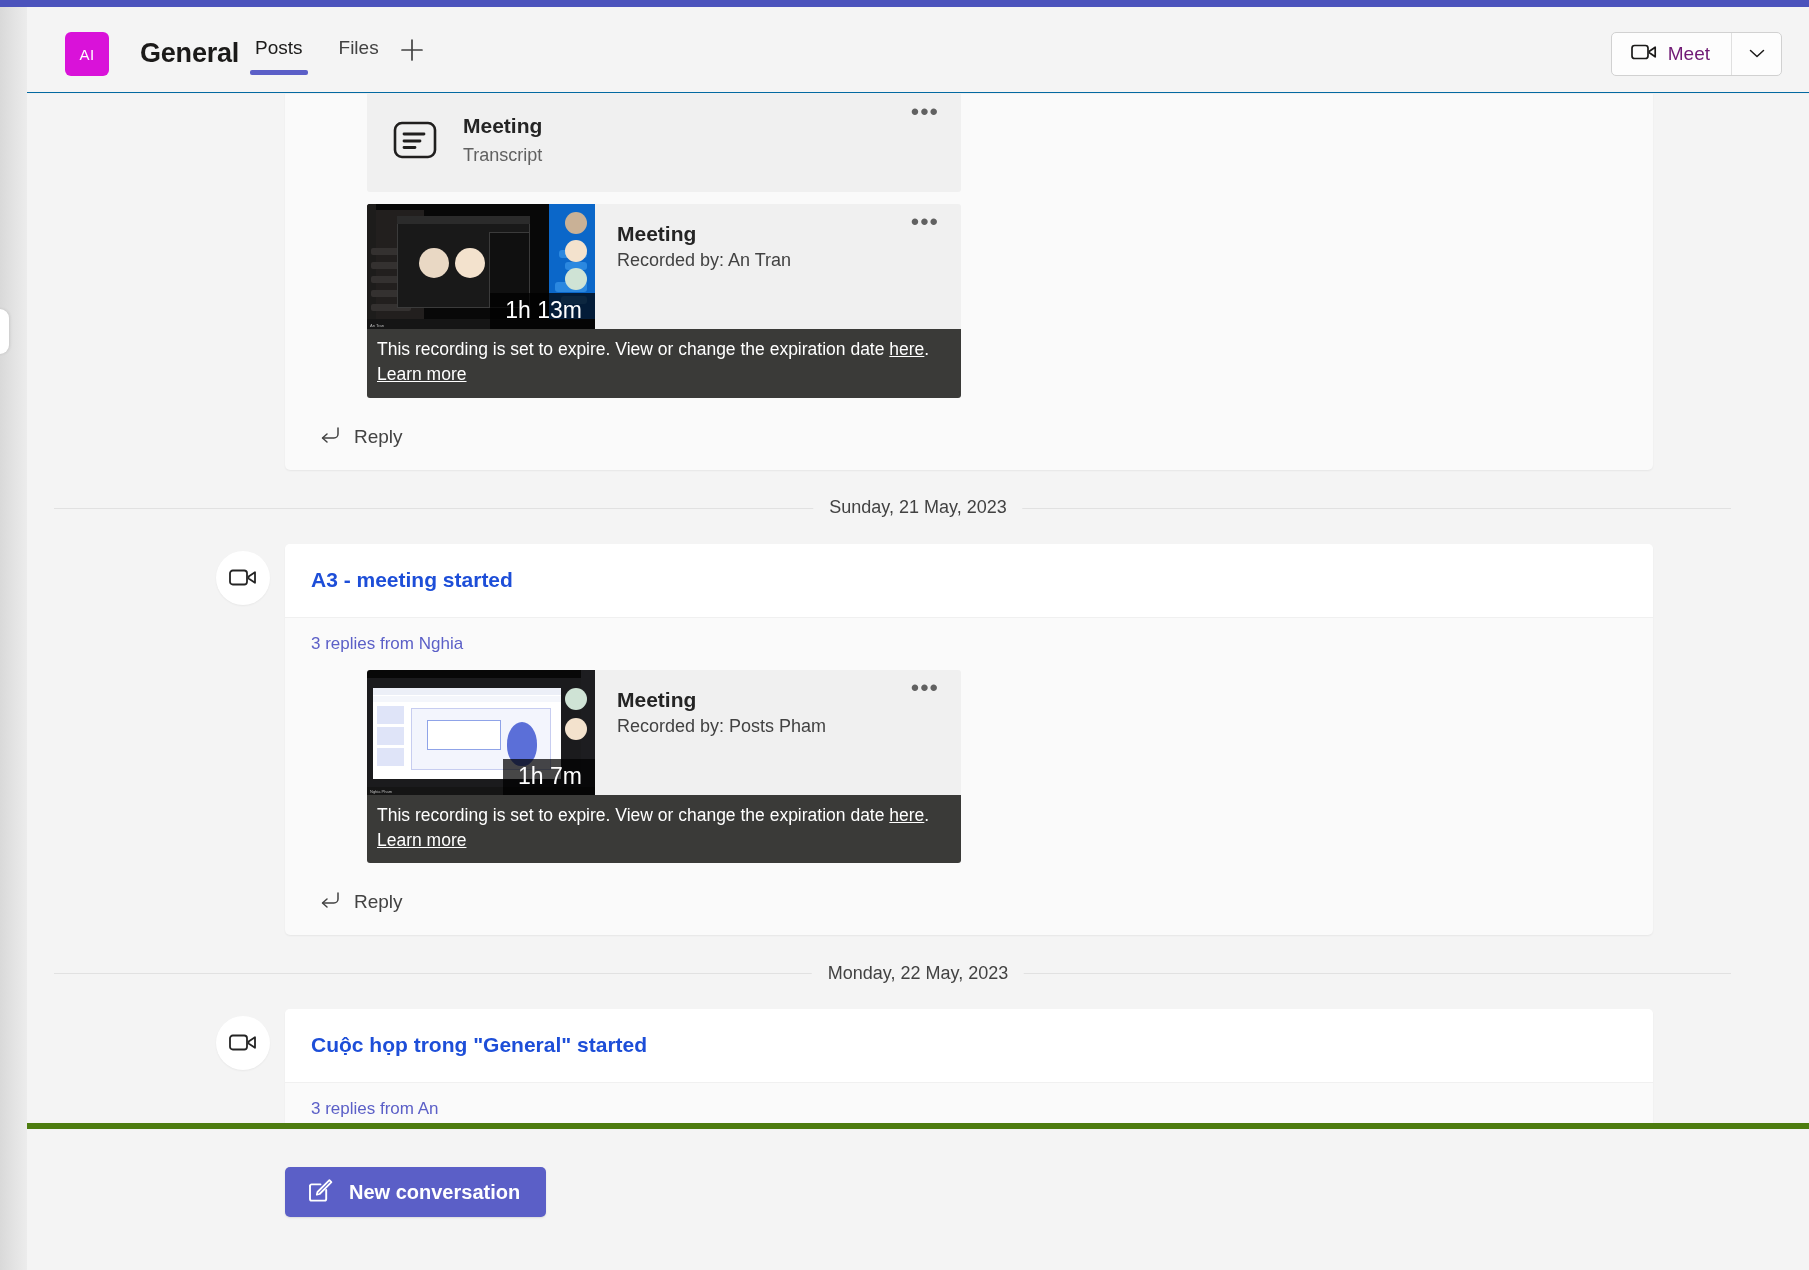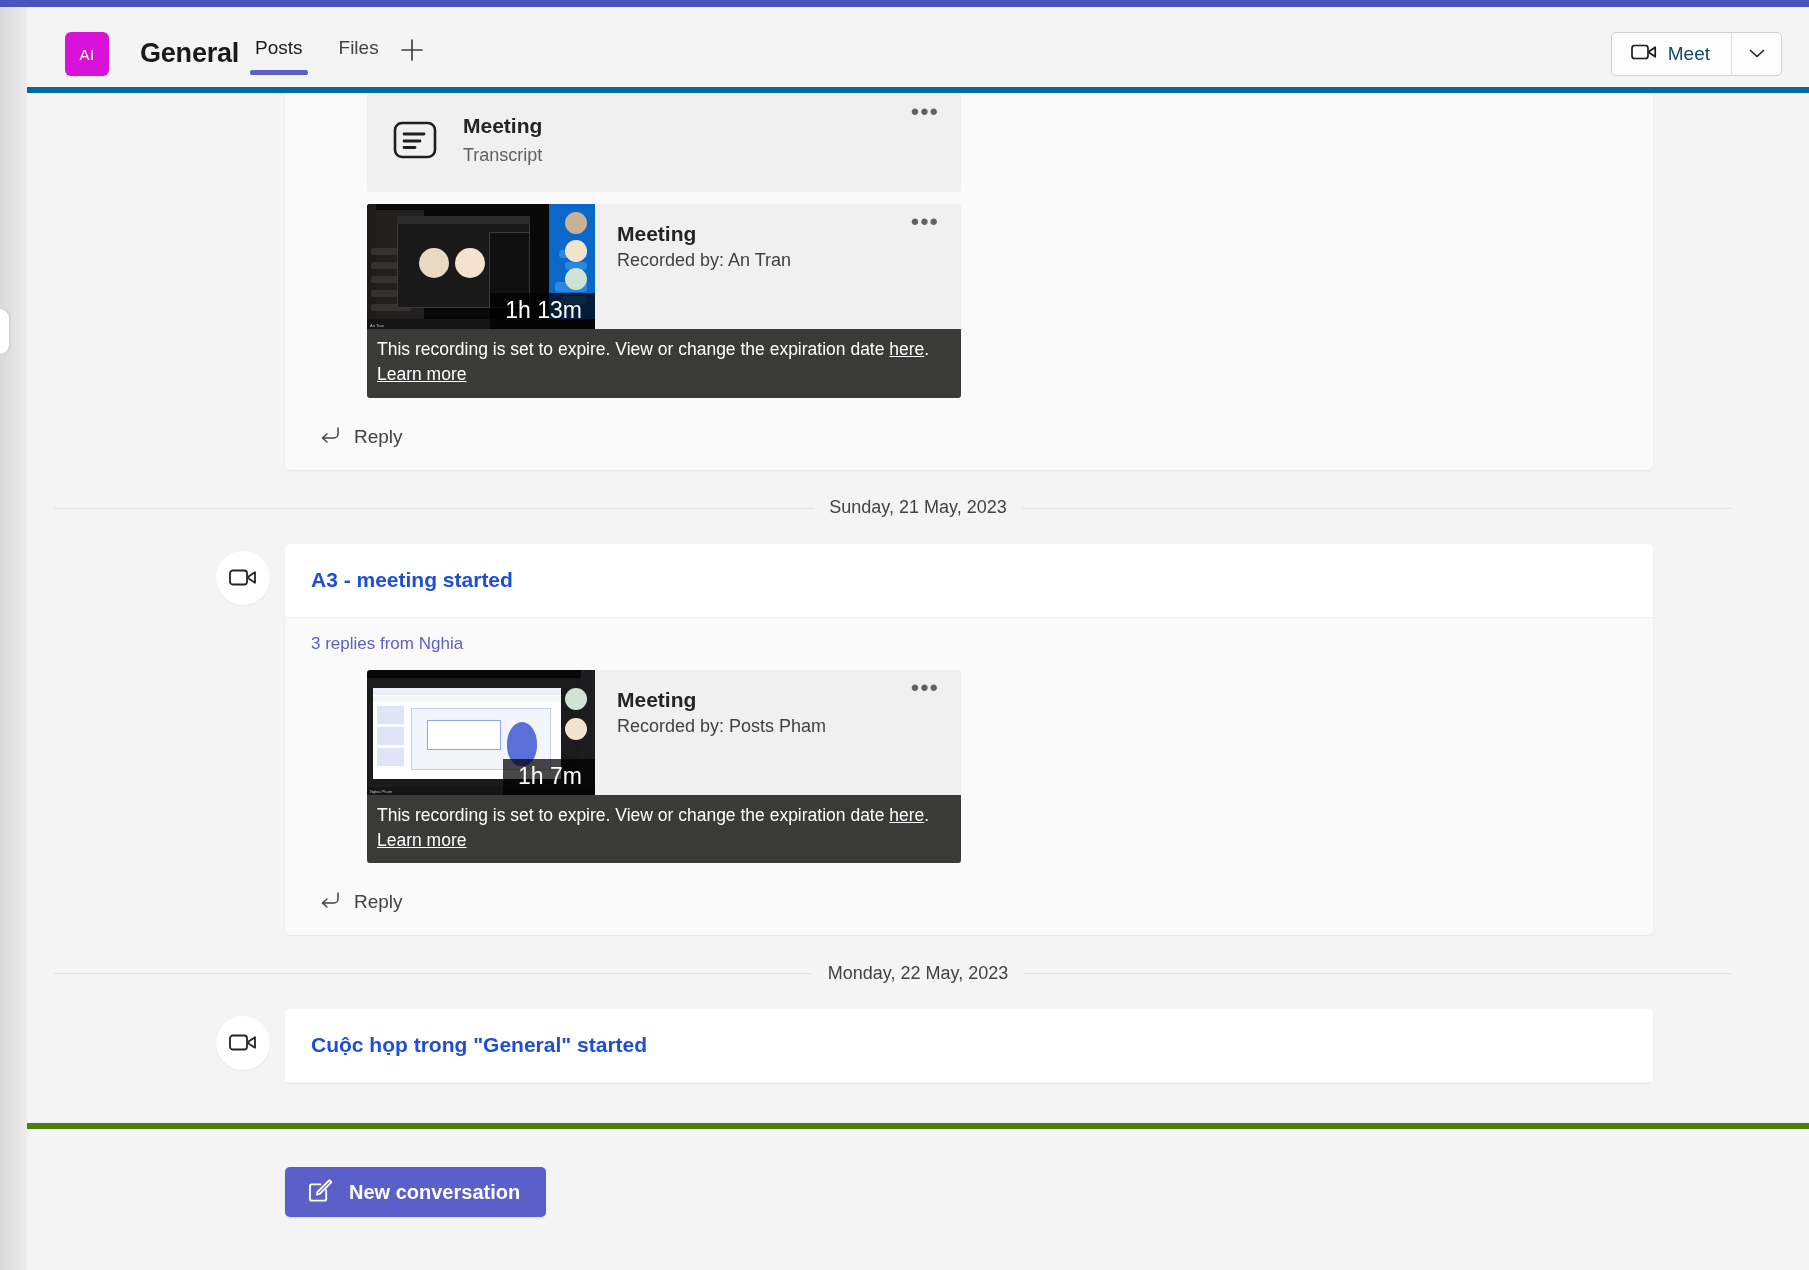--- a/index.html
+++ b/index.html
@@ -30,21 +30,21 @@
     background: #ffffff;
     border-radius: 9px;
     box-shadow: 1px 0 3px rgba(0,0,0,0.10);
   }
 
   
   .channel-header {
     position: absolute; top: 7px; left: 27px;
     width: 1782px; height: 86px;
     background: #f4f4f4;
-    border-bottom: 6px solid #0369a1;
+    border-bottom: 1px solid #0369a1;
   }
   .team-avatar {
     position: absolute; left: 38px; top: 25px;
     width: 44px; height: 44px;
     background: #d912d9;
     border-radius: 6px;
     color: #fff;
     font-size: 15px;
     display: flex; align-items: center; justify-content: center;
     letter-spacing: .3px;
@@ -79,21 +79,21 @@
   .meet-group {
     position: absolute; right: 27px; top: 25px;
     height: 44px; display: flex;
     border: 1px solid #d1d1d1; border-radius: 5px;
     background: #fdfdfd;
     overflow: hidden;
   }
   .meet-btn {
     display: flex; align-items: center; gap: 11px;
     padding: 0 21px 0 19px;
-    font-size: 19px; color: #0c4a6e; cursor: pointer;
+    font-size: 19px; color: #701a75; cursor: pointer;
     background: transparent; border: none;
     font-family: inherit;
   }
   .meet-caret {
     width: 50px;
     border-left: 1px solid #e0e0e0;
     display: flex; align-items: center; justify-content: center;
     cursor: pointer;
   }
 
@@ -443,20 +443,27 @@
         <svg width="28" height="20" viewBox="0 0 28 20" aria-hidden="true">
           <rect x="1" y="2.5" width="17" height="14" rx="2.8" fill="none" stroke="#242424" stroke-width="1.8"></rect>
           <path d="M19.6 8.5 L26 4.2 V14.8 L19.6 10.5 Z" fill="none" stroke="#242424" stroke-width="1.8" stroke-linejoin="round"></path>
         </svg>
       </div>
 
       <div class="conv-head">
         <div class="conv-title">Cuộc họp trong "General" started</div>
       </div>
 
+      <div class="conv-body">
+        <div class="replies-link">3 replies from An</div>
+
+        
+
+        
+      </div>
     </div>
 
   </div>
 </div>
 
 <div class="compose-area">
   <button class="new-conv-btn">
     <span>
       <svg width="26" height="26" viewBox="0 0 26 26" aria-hidden="true">
         <path d="M3 9 V22 A1.6 1.6 0 0 0 4.6 23.6 H17.6 A1.6 1.6 0 0 0 19.2 22 V13" fill="none" stroke="#ffffff" stroke-width="1.9" stroke-linecap="round"></path>

